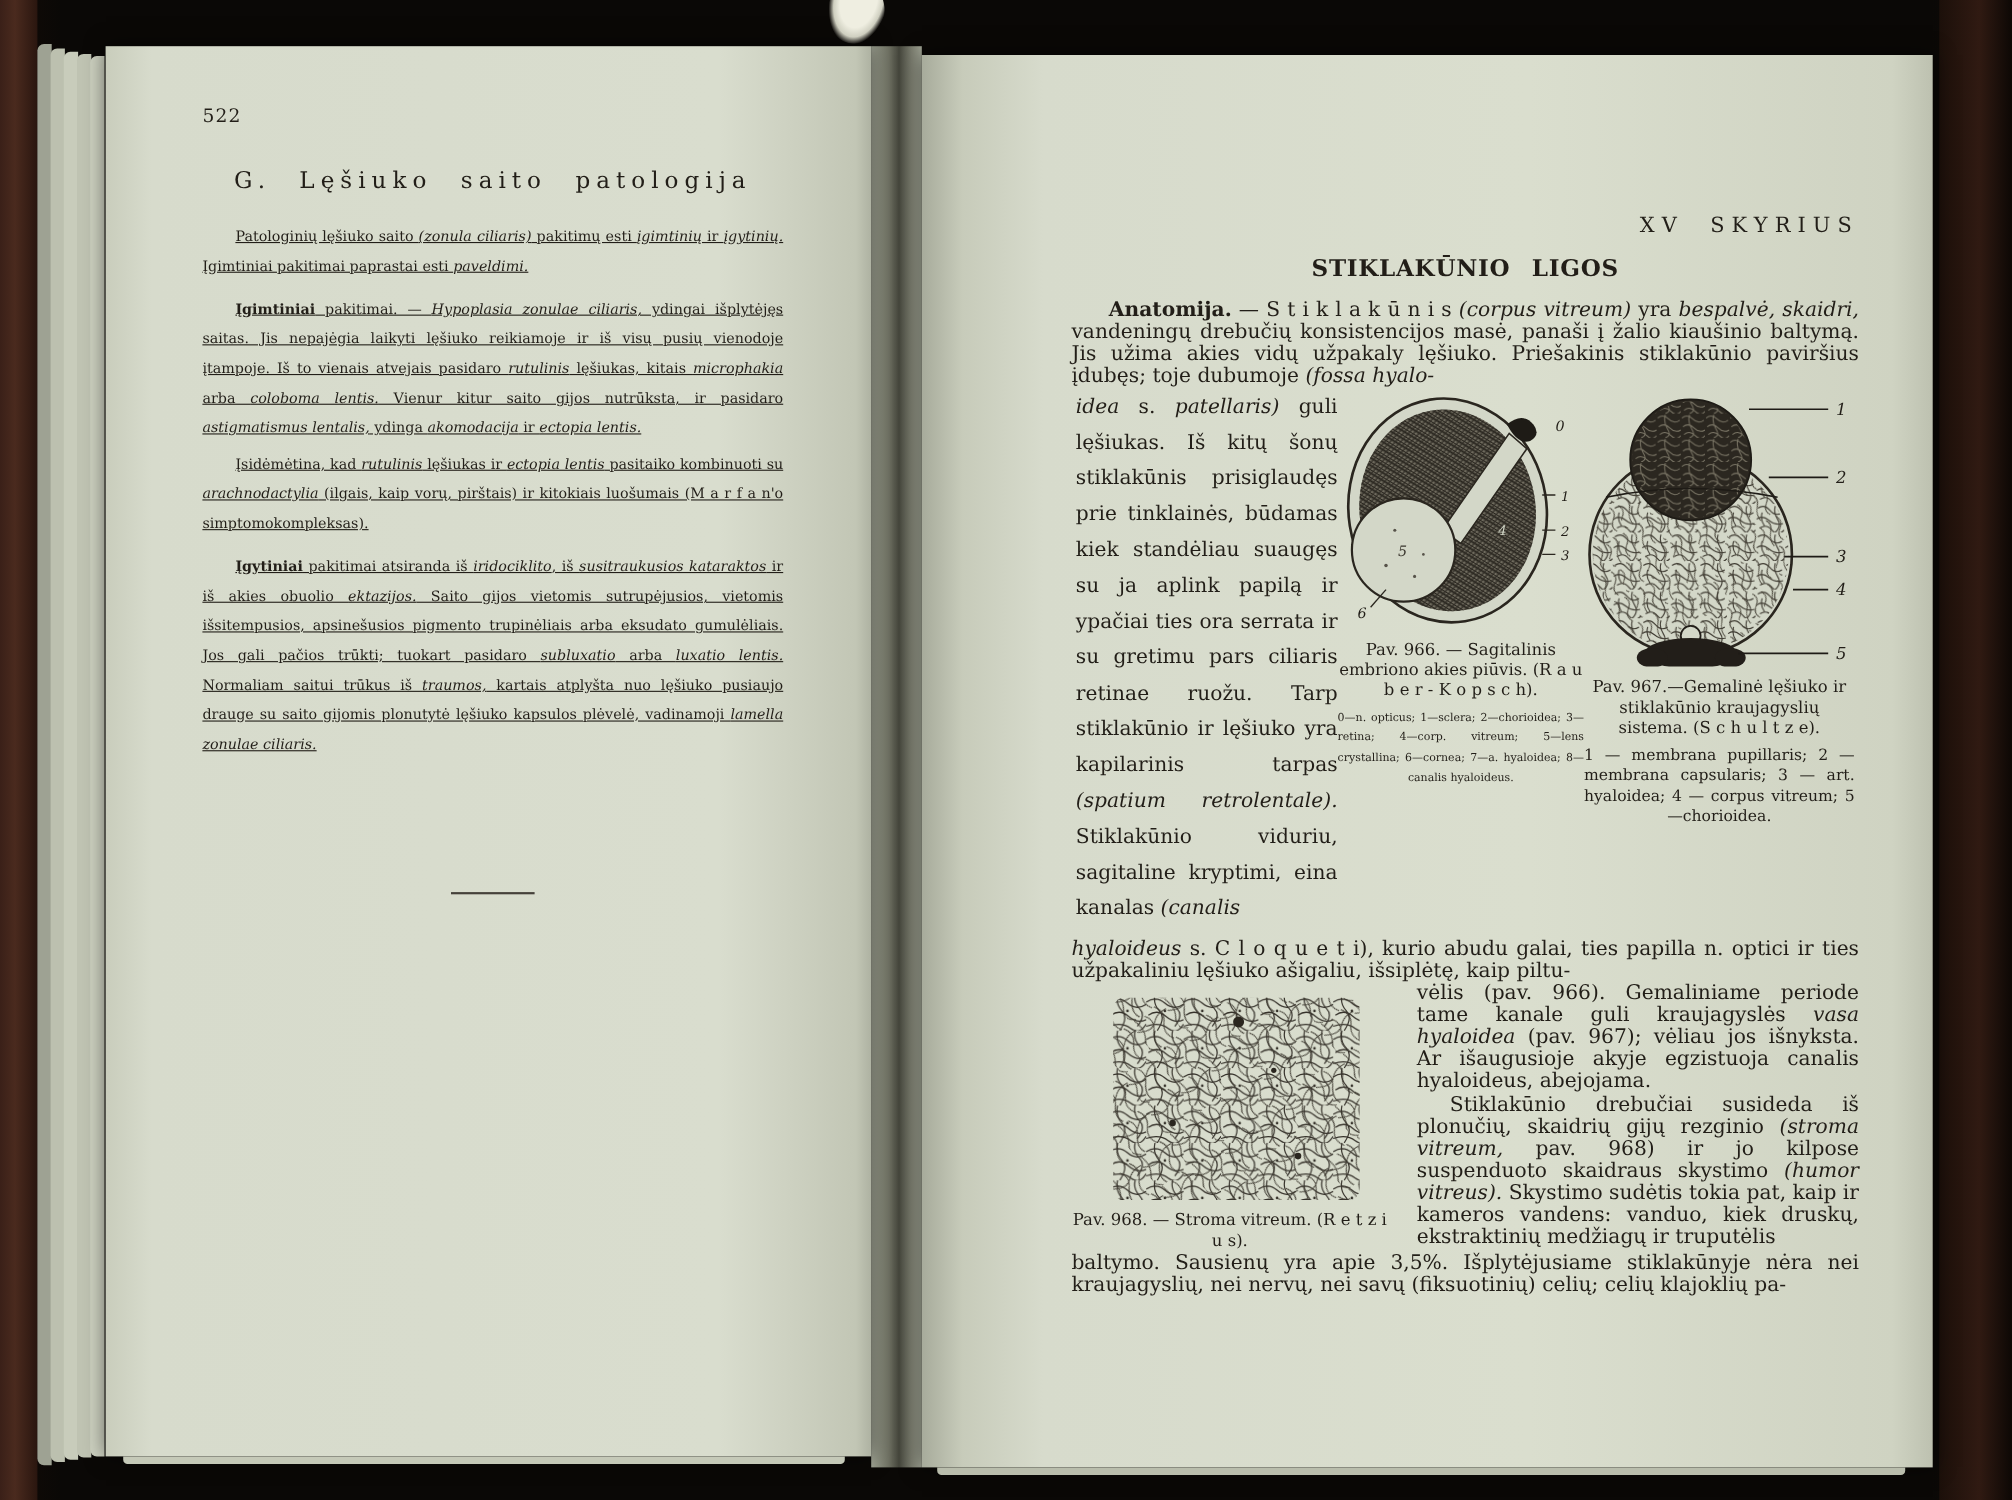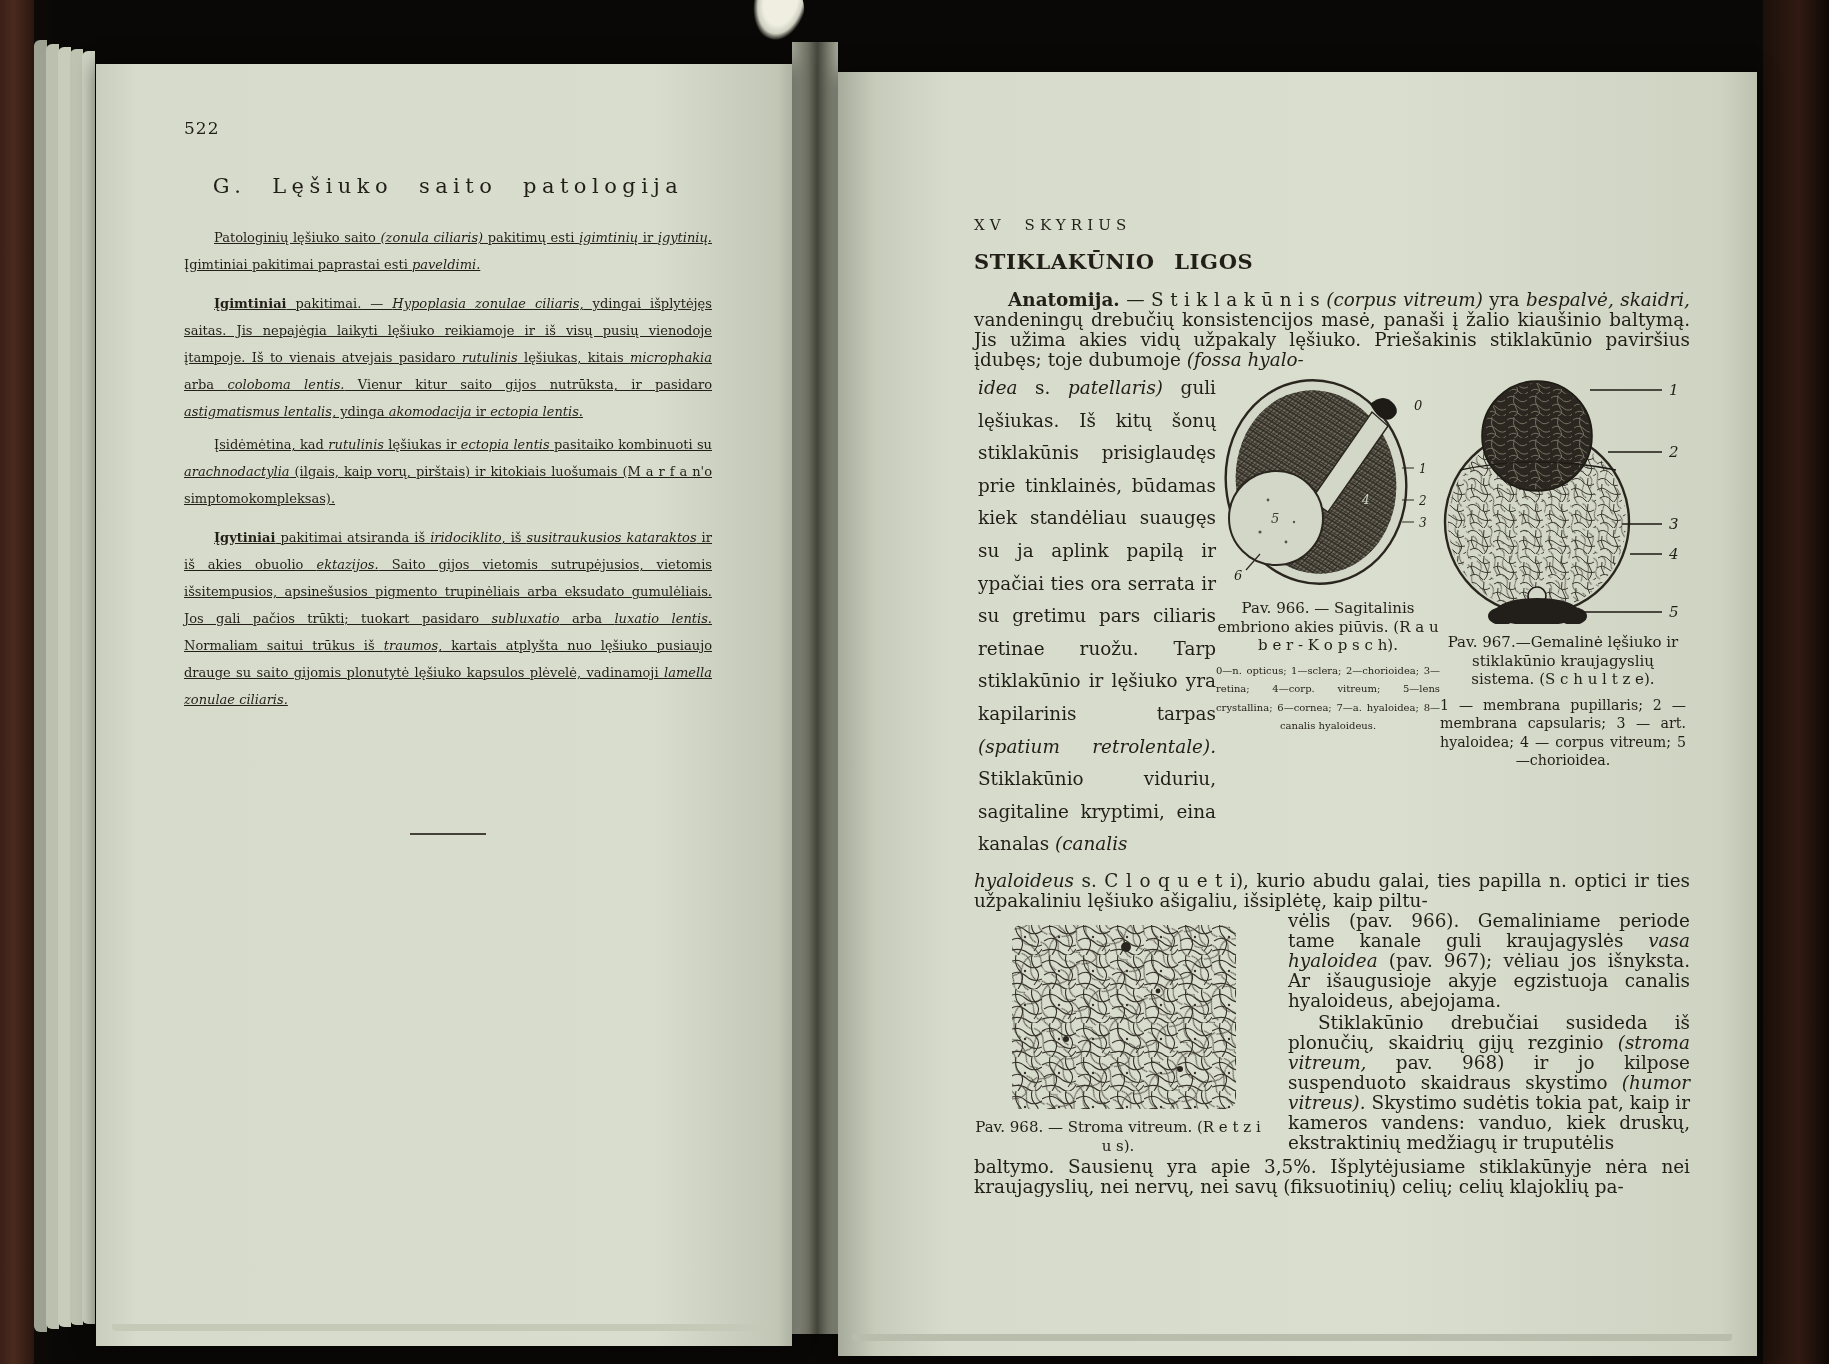--- a/index.html
+++ b/index.html
@@ -8,21 +8,21 @@
          font-family:"DejaVu Serif","Liberation Serif",serif;color:#221e18;}
   
   .cover-left{position:absolute;left:0;top:0;width:34px;height:1364px;
               background:linear-gradient(90deg,#3a2018 0,#4a2a1e 40%,#2a160f 100%);}
   .cover-right{position:absolute;right:0;top:0;width:66px;height:1364px;
                background:linear-gradient(90deg,#1c100a 0,#301a12 55%,#0d0805 100%);}
   
   .stack{position:absolute;left:34px;top:40px;width:64px;height:1292px;}
   .stack .s{position:absolute;top:0;bottom:0;width:13px;border-radius:6px 0 0 6px;}
   
-  .page{position:absolute;box-shadow:0 0 18px rgba(0,0,0,.55);margin-top:22px;}
+  .page{position:absolute;box-shadow:0 0 18px rgba(0,0,0,.55);}
   .page-left{left:96px;top:42px;width:696px;height:1282px;
              background:linear-gradient(90deg,#c9cdbc 0,#d7dbcc 6%,#d9ddce 80%,#c2c6b5 98%,#aeb2a2 100%);}
   .page-right{left:838px;top:50px;width:919px;height:1284px;
               background:linear-gradient(90deg,#a7ab9b 0,#c7cbba 4%,#d7dbcc 12%,#dadece 60%,#cfd3c2 96%,#bdc1b0 100%);}
   .gutter{position:absolute;left:792px;top:42px;width:46px;height:1292px;
           background:linear-gradient(90deg,#9fa393 0,#6e7062 35%,#44453b 55%,#7c7e70 80%,#a2a696 100%);}
   .edge-strip{position:absolute;background:#c5c9b8;}
   .top-curl{position:absolute;left:752px;top:-18px;width:52px;height:58px;border-radius:50%;
             background:radial-gradient(ellipse at 50% 30%,#efeee1 0 45%,#cfcfc0 60%,transparent 72%);
             transform:rotate(14deg);}
@@ -34,22 +34,22 @@
   .body{text-align:justify;margin:0;}
   .lp .body, p.lp{font-size:13px;line-height:27px;text-decoration:underline;}
   p.lp{margin-top:8px;}
   .indent{text-indent:30px;}
   .noindent{text-indent:0;}
   .s-b{font-weight:bold;}
   .s-i{font-style:italic;}
   .divider{width:76px;border:none;border-top:2px solid #45413a;margin:120px auto 0 auto;}
   
   .rp-content{position:absolute;left:136px;top:144px;width:716px;}
-  .chapter{text-align:left;font-size:15px;letter-spacing:.34em;word-spacing:.6em;}
-  .rp-title{text-align:left;font-size:21px;font-weight:bold;letter-spacing:.03em;
+  .chapter{text-align:right;font-size:19px;letter-spacing:.34em;word-spacing:.6em;}
+  .rp-title{text-align:center;font-size:21px;font-weight:bold;letter-spacing:.03em;
             word-spacing:.55em;margin-top:15px;}
   p.rp{font-size:18.4px;line-height:20px;margin:0;}
   .intro{margin-top:16px !important;text-indent:34px;}
   .figrow{display:flex;justify-content:center;align-items:flex-start;margin-top:2px;}
   .colnarrow{width:238px;line-height:32.6px !important;}
   .fig{margin:0;}
   .fig966{width:224px;}
   .fig967{width:246px;}
   .cap{font-size:15px;line-height:18.6px;text-align:center;margin-top:5px;}
   .legend{font-size:10px;line-height:18.4px;text-align:justify;text-align-last:center;

